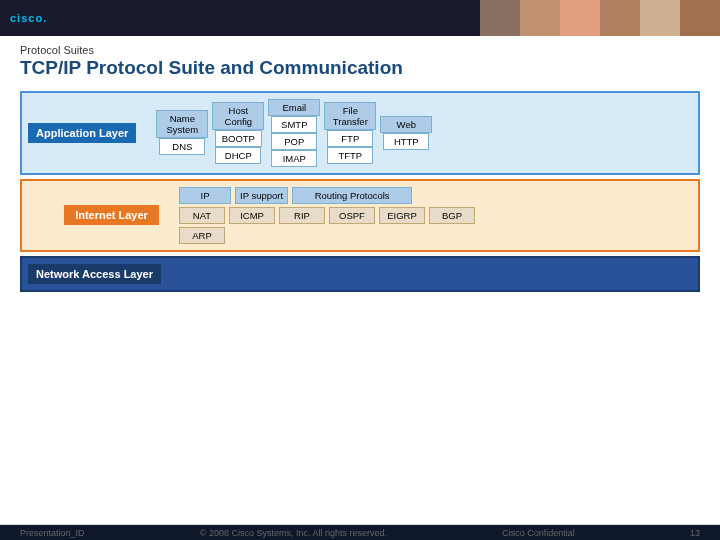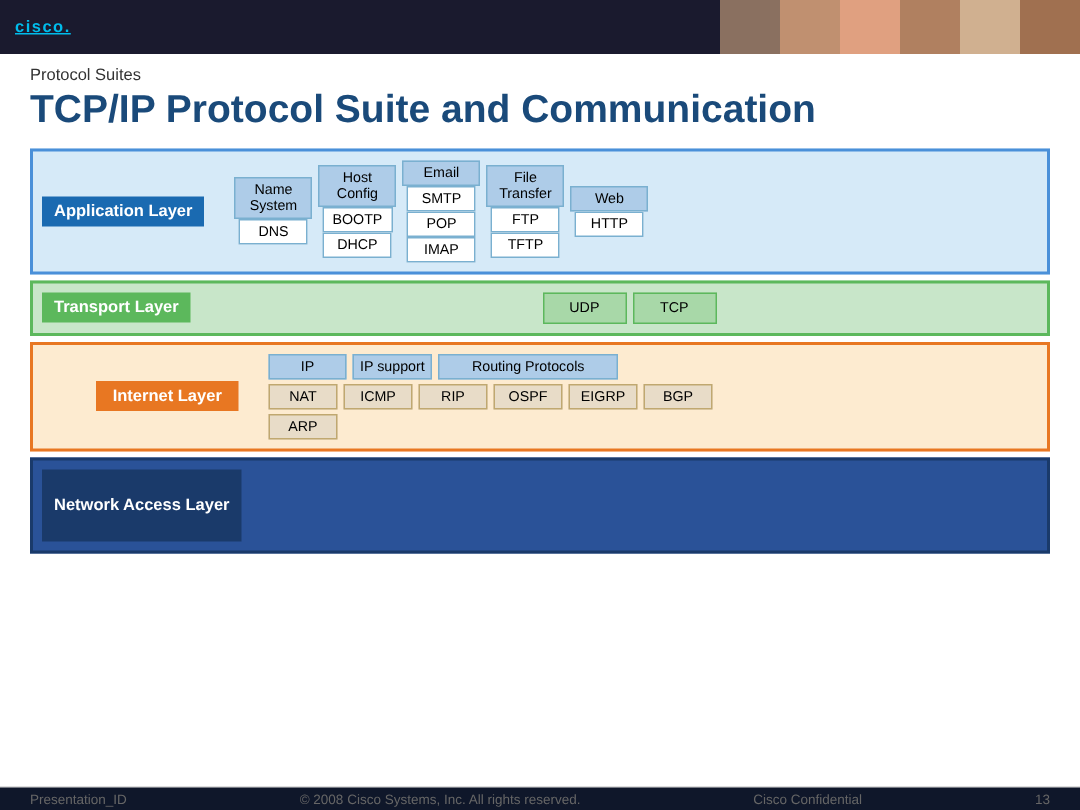--- a/index.html
+++ b/index.html
@@ -18,21 +18,20 @@
       display: flex;
       align-items: center;
       padding: 0 10px;
       position: relative;
     }
     .cisco-logo {
       color: #00bceb;
       font-size: 11px;
       font-weight: bold;
       letter-spacing: 1px;
-      text-decoration: underline;
     }
     .header-photos {
       position: absolute;
       right: 0;
       top: 0;
       height: 36px;
       display: flex;
     }
     .photo-block {
       width: 40px;
@@ -50,21 +49,21 @@
     .title-area {
       padding: 8px 20px 6px 20px;
       background: #fff;
     }
     .subtitle {
       font-size: 11px;
       color: #333;
       margin-bottom: 2px;
     }
     .main-title {
-      font-size: 26px;
+      font-size: 19px;
       color: #1a4a7a;
       font-weight: bold;
       line-height: 1.1;
     }
 
     
     .diagram-area {
       padding: 6px 20px;
       background: #fff;
     }
@@ -110,21 +109,21 @@
       min-width: 95px;
       text-align: center;
       align-self: center;
       margin-left: 36px;
     }
     .layer-label-darkblue {
       background: #1a3a6a;
       color: #fff;
       font-size: 11px;
       font-weight: bold;
-      padding: 18px 8px;
+      padding: 4px 8px;
       min-width: 95px;
       text-align: center;
       align-self: center;
     }
 
     
     .proto-grid {
       display: flex;
       flex-direction: column;
       gap: 3px;
@@ -294,28 +293,20 @@
           </div>
           <div class="proto-col-group">
             <div class="proto-category">Web</div>
             <div class="proto-box">HTTP</div>
           </div>
         </div>
       </div>
     </div>
   </div>
 
-  <div class="transport-layer">
-    <div class="layer-label-green">Transport Layer</div>
-    <div class="vertical-left-spacer"></div>
-    <div style="flex:1;display:flex;gap:4px;justify-content:center;">
-      <div class="proto-box-green">UDP</div>
-      <div class="proto-box-green">TCP</div>
-    </div>
-  </div>
 
   <div class="internet-layer">
     <div class="internet-layer-inner">
       <div class="layer-label-orange">Internet Layer</div>
       <div class="vertical-left-spacer"></div>
       <div class="proto-grid">
         <div class="proto-row">
           <div class="proto-category">IP</div>
           <div class="proto-category">IP support</div>
           <div class="proto-category" style="min-width:120px;">Routing Protocols</div>

